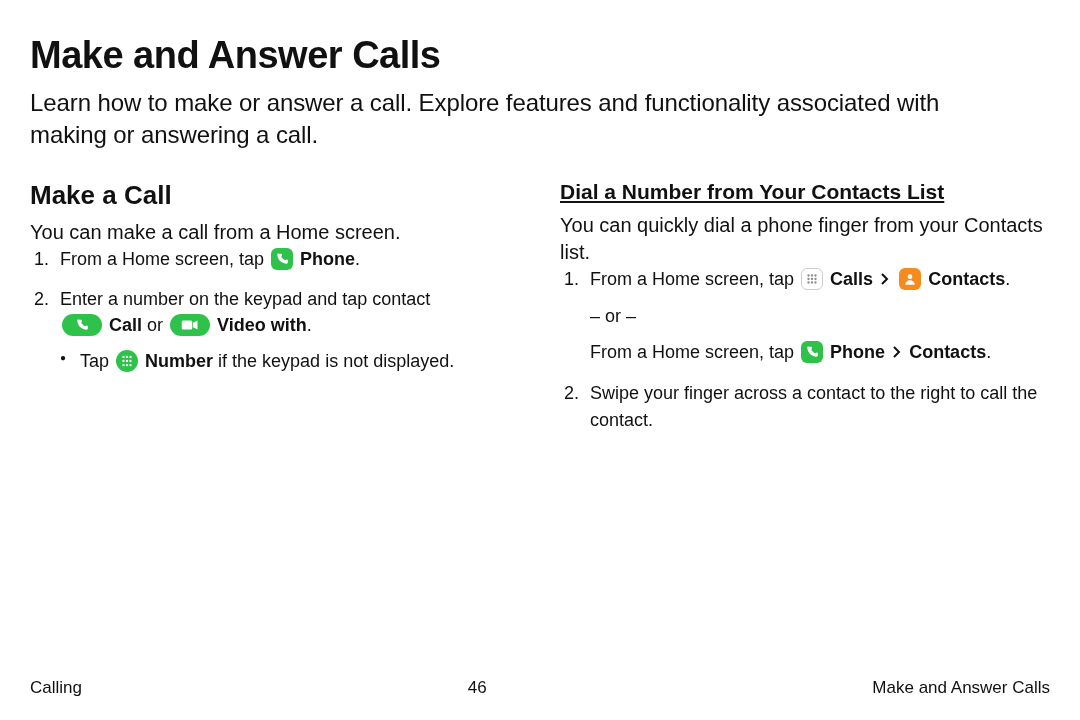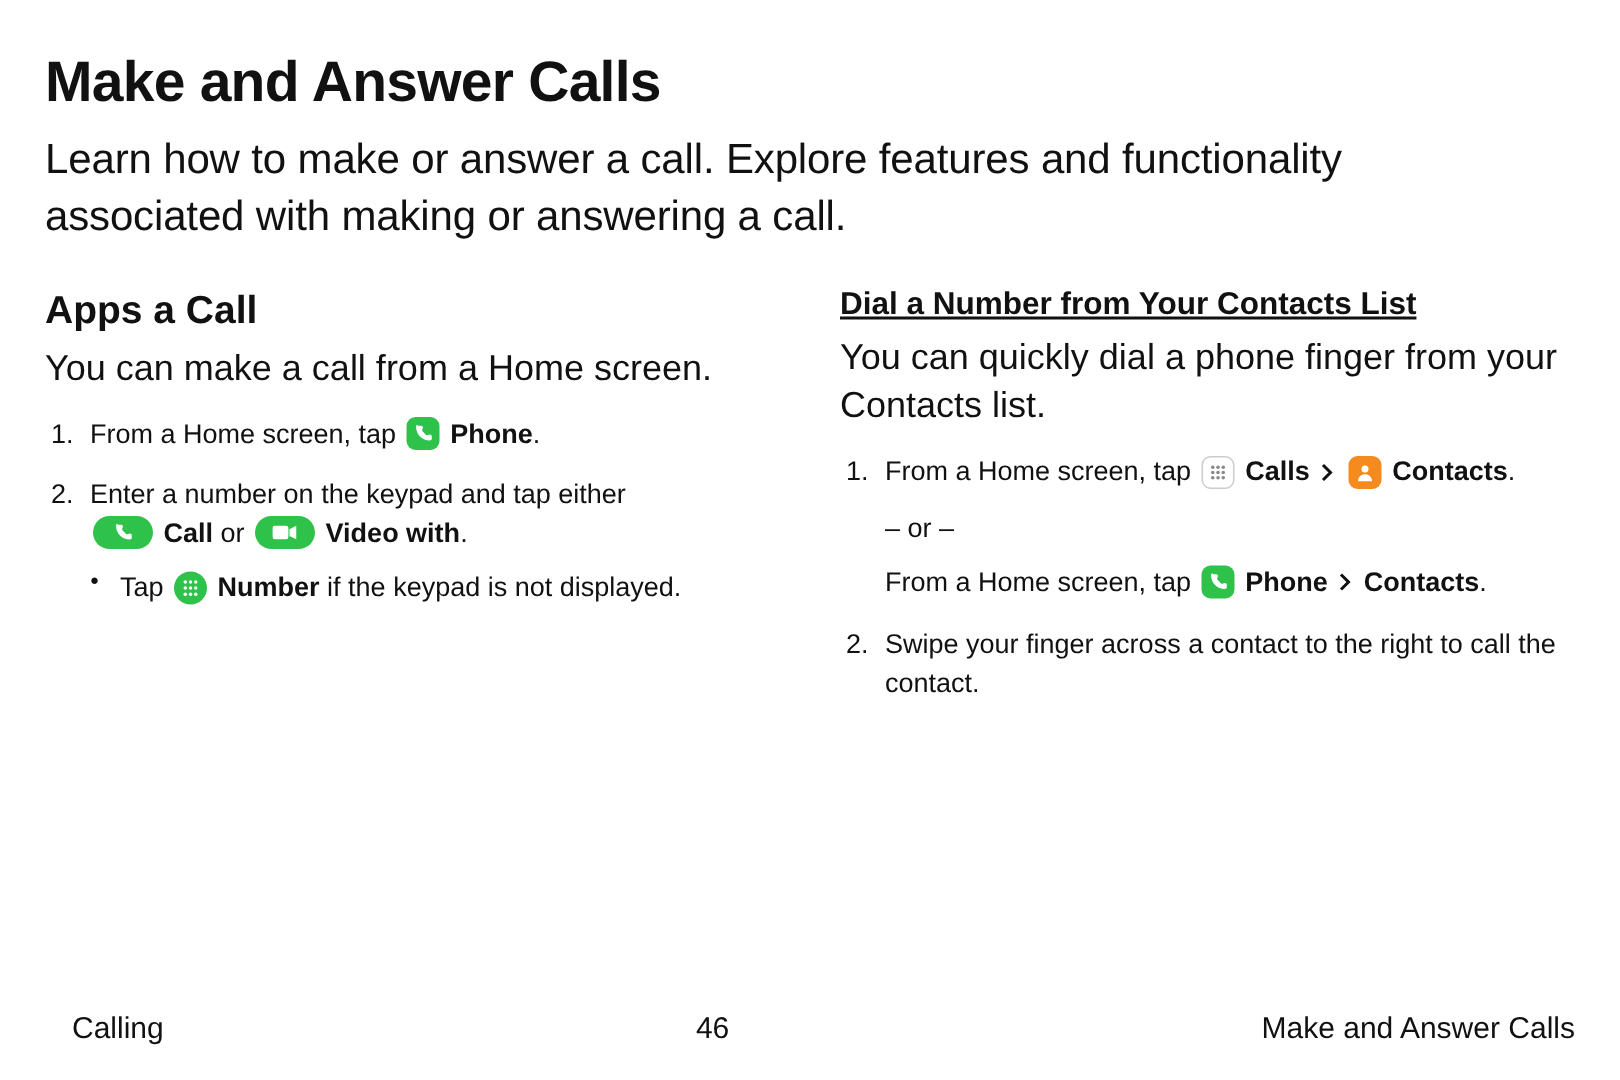--- a/index.html
+++ b/index.html
@@ -11,21 +11,21 @@
     position: relative;
     padding: 34px 30px 0 30px;
   }
   h1.page-title {
     font-size: 38px;
     font-weight: 800;
     letter-spacing: -0.5px;
     margin-bottom: 10px;
   }
   p.intro {
-    font-size: 28px;
+    font-size: 24px;
     line-height: 1.35;
     letter-spacing: -0.1px;
     margin-bottom: 28px;
     max-width: 980px;
   }
   .columns {
     display: flex;
     gap: 40px;
   }
   .col {
@@ -37,23 +37,22 @@
     font-weight: 700;
     margin-bottom: 8px;
   }
   h3.sub-heading {
     font-size: 21px;
     font-weight: 700;
     margin-bottom: 8px;
     text-decoration: underline;
   }
   p.sub-intro {
-    font-size: 24px;
+    font-size: 20px;
     line-height: 1.35;
-    margin-bottom: 14px;
   }
   ol.steps {
     list-style: none;
     font-size: 18px;
     line-height: 1.45;
   }
   ol.steps > li {
     position: relative;
     padding-left: 30px;
     margin-bottom: 14px;
@@ -136,56 +135,56 @@
     display: inline-block;
     vertical-align: middle;
     margin: 0 3px;
     position: relative;
     top: -1px;
   }
 
   
   .footer {
     position: absolute;
-    left: 48px;
+    left: 30px;
     right: 30px;
     bottom: 22px;
     display: flex;
     justify-content: space-between;
-    font-size: 20px;
+    font-size: 17px;
   }
 </style>
 </head>
 <body>
 
 <h1 class="page-title">Make and Answer Calls</h1>
 <p class="intro">Learn how to make or answer a call. Explore features and functionality associated with making or answering a call.</p>
 
 <div class="columns">
 
   <div class="col">
-    <h2 class="section-heading">Apps a Call</h2>
+    <h2 class="section-heading">Make a Call</h2>
     <p class="sub-intro">You can make a call from a Home screen.</p>
 
     <ol class="steps">
 
       <li>
         <span class="num">1.</span>
         <span>From a Home screen, tap </span>
         <span class="icon icon-phone-round">
           <svg width="14" height="14" viewBox="0 0 24 24">
               <path fill="#fff" d="M6 2c-1 0-2 1-2 2 0 9 7 16 16 16 1 0 2-1 2-2v-3c0-1-1-2-2-2l-3 1c-1 0-1 0-2-1l-3-3c-1-1-1-1-1-2l1-3c0-1-1-2-2-2H6z"></path>
             </svg>
         </span>
         <b>Phone</b><span>.</span>
       </li>
 
       <li>
         <span class="num">2.</span>
-        <span>Enter a number on the keypad and tap either</span><br>
+        <span>Enter a number on the keypad and tap contact</span><br>
         <span class="icon icon-call-pill">
           <svg width="14" height="14" viewBox="0 0 24 24">
               <path fill="#fff" d="M6 2c-1 0-2 1-2 2 0 9 7 16 16 16 1 0 2-1 2-2v-3c0-1-1-2-2-2l-3 1c-1 0-1 0-2-1l-3-3c-1-1-1-1-1-2l1-3c0-1-1-2-2-2H6z"></path>
             </svg>
         </span>
         <b>Call</b><span> or </span>
         <span class="icon icon-video-pill">
           <svg width="18" height="12" viewBox="0 0 24 16">
               <rect x="1" y="2" width="14" height="12" rx="2" fill="#fff"></rect>
               <path fill="#fff" d="M16 5l6-3v12l-6-3z"></path>

